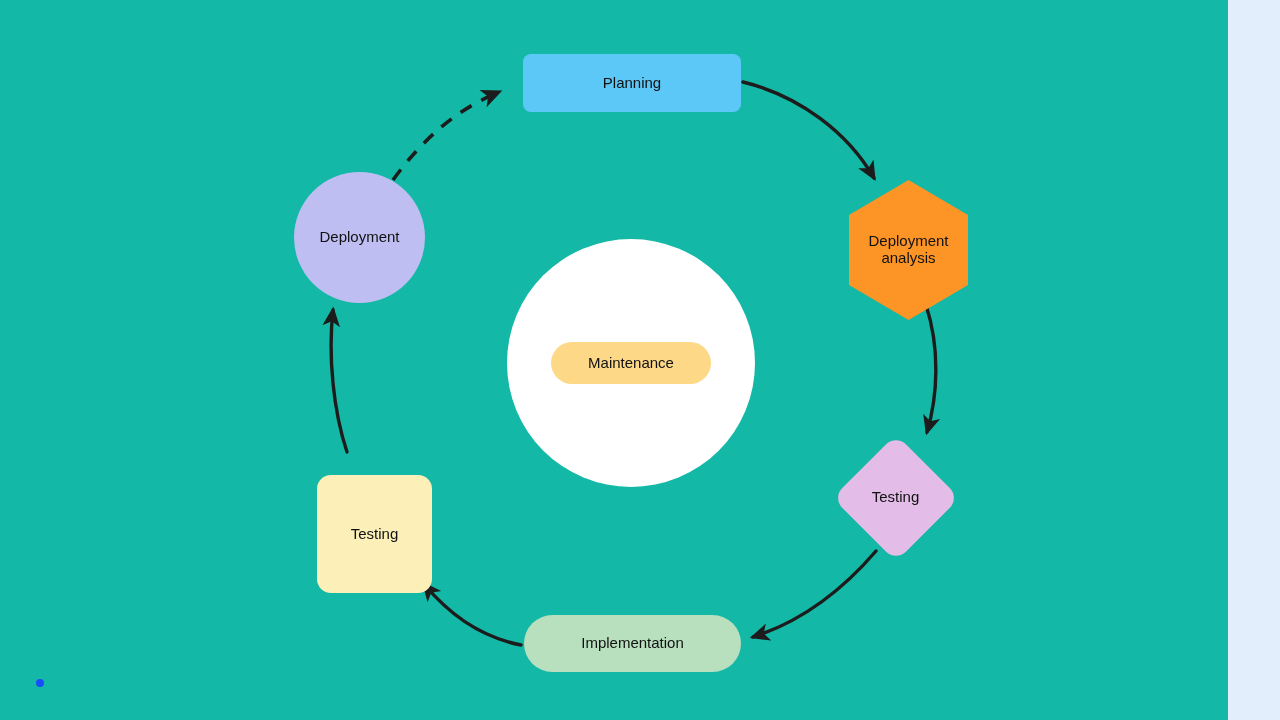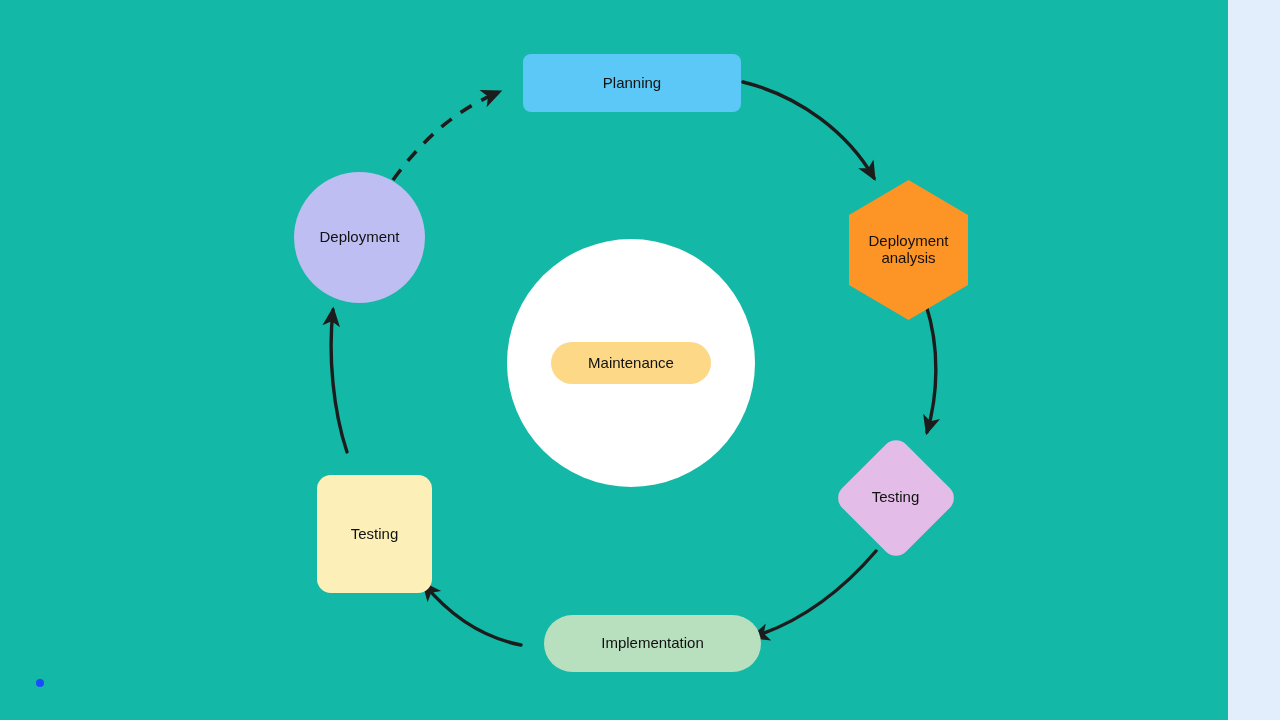--- a/index.html
+++ b/index.html
@@ -84,21 +84,21 @@
     border-radius: 14px;
     transform: rotate(45deg);
   }
   #node-design .node-label {
     position: relative;
     z-index: 2;
   }
 
   
   #node-implementation {
-    left: 544px;
+    left: 524px;
     top: 615px;
     width: 217px;
     height: 57px;
     background: #b8dfbe;
     border-radius: 999px;
   }
 
   
   #node-testing {
     left: 317px;

